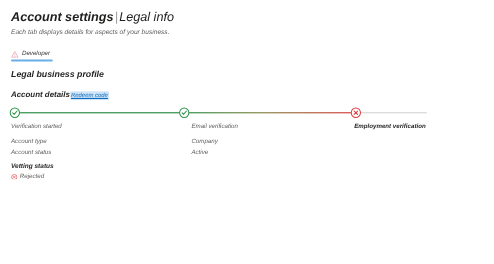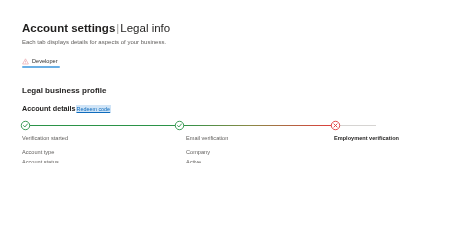--- a/index.html
+++ b/index.html
@@ -14,21 +14,22 @@
     font-family: "Liberation Sans", sans-serif;
     color: #323130;
     -webkit-font-smoothing: antialiased;
   }
 
   .page {
     position: relative;
     width: 394px;
     height: 163px;
     box-sizing: border-box;
-    padding: 12px;
+    padding: 0;
+    font-style: italic;
   }
 
   
   .header {
     padding: 9px 0 0 10px;
   }
   .page-title {
     font-size: 11.5px;
     line-height: 14px;
     color: #201f1e;
@@ -86,21 +87,21 @@
     border-radius: 1px;
   }
   .warn-tri {
     width: 7px;
     height: 7px;
     display: block;
   }
 
   
   .section-heading {
-    margin-top: 17px;
+    margin-top: 6px;
     padding-left: 10px;
     font-size: 8px;
     line-height: 11px;
     font-weight: bold;
     color: #201f1e;
     white-space: nowrap;
   }
 
   
   .details-row {

